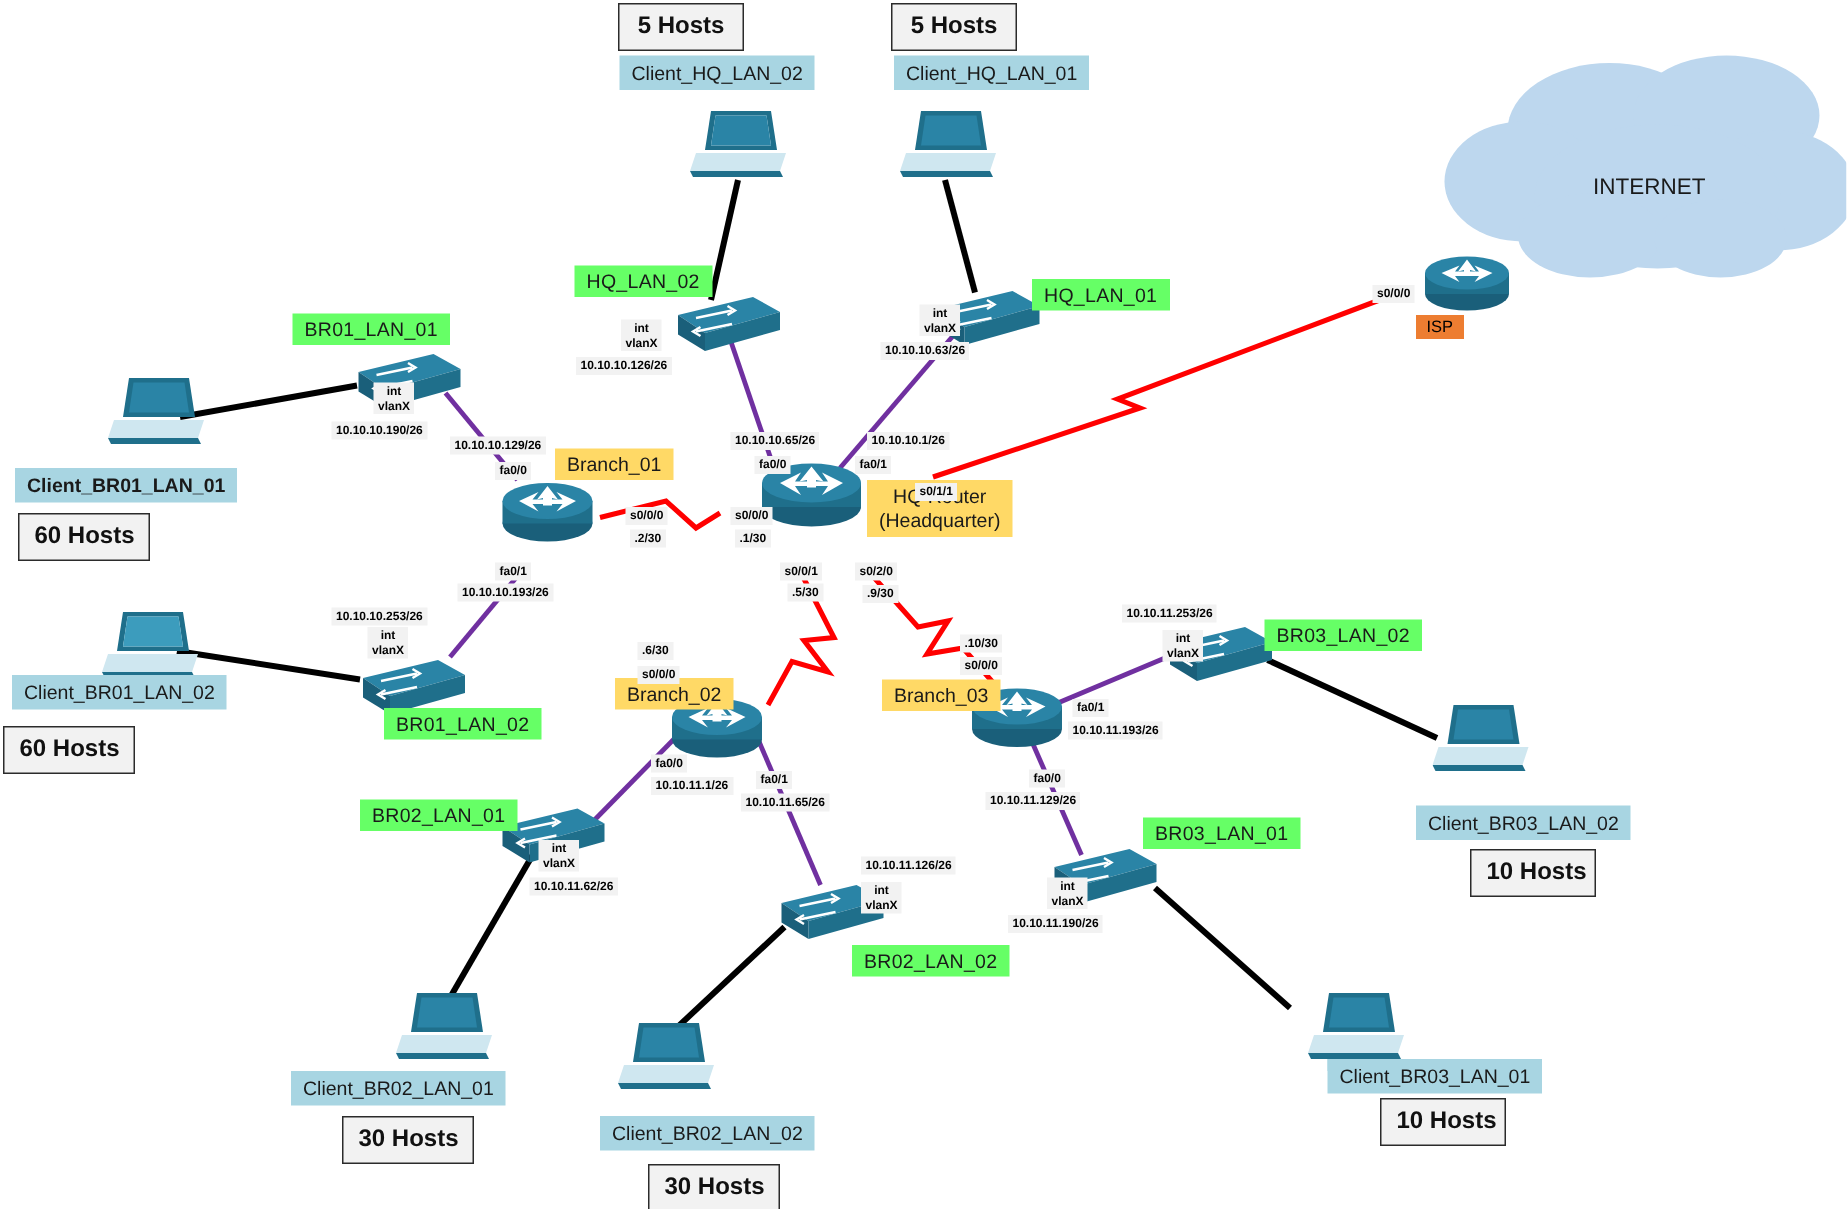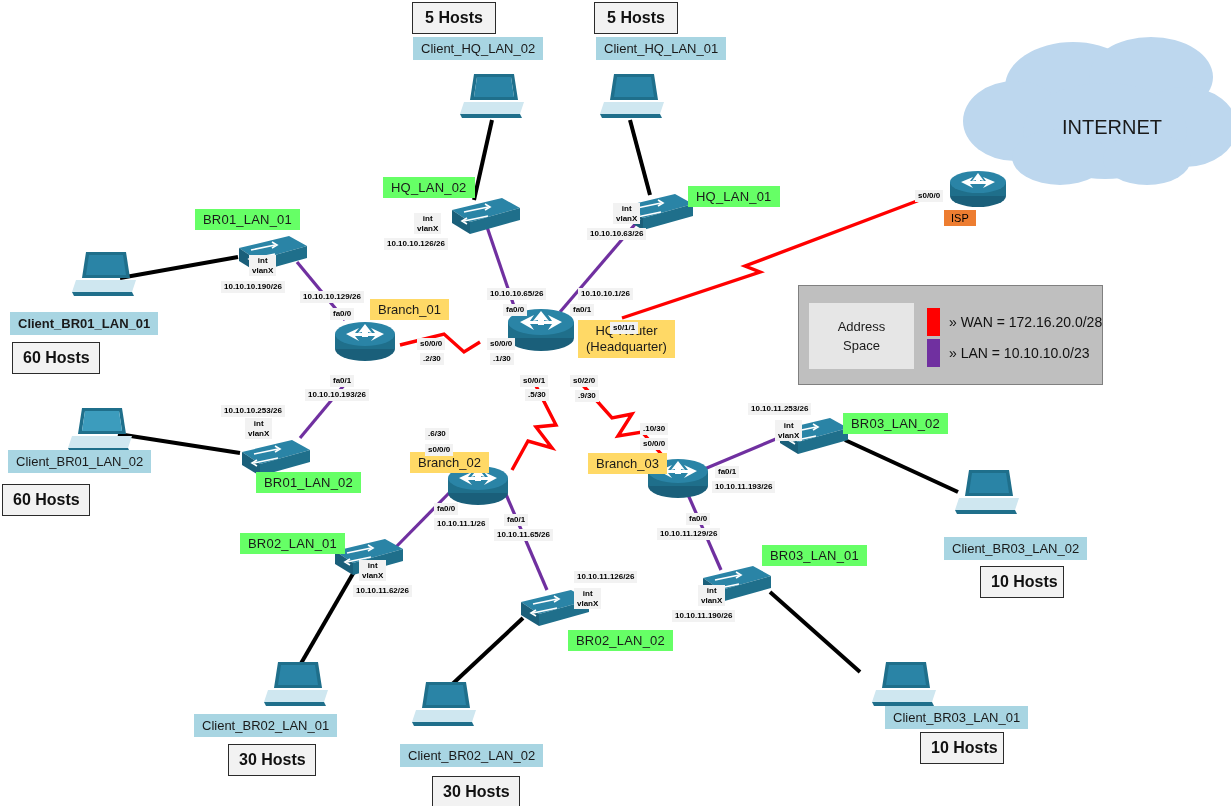--- a/index.html
+++ b/index.html
@@ -66,21 +66,21 @@
     background: #f2f2f2;
     color: #000;
     font-size: 8px;
     font-weight: bold;
     padding: 1px 3px;
     line-height: 10px;
   }
   .lbl-iface.multi { line-height: 9.5px; }
   .lbl-plain {
     color: #1a1a1a;
-    font-size: 20px;
+    font-size: 15px;
   }
   .lbl-hq-router {
     background: #ffd966;
     color: #1a1a1a;
     font-size: 13px;
     padding: 3px 8px;
     line-height: 16px;
     text-align: center;
   }
   
@@ -456,24 +456,14 @@
 
   <svg class="dev" style="left:955px; top:468px;" width="66" height="48">
     <polygon points="14,2 54,2 58,28 10,28" fill="#1f6f8b"></polygon>
     <polygon points="17,5 51,5 54,25 14,25" fill="#2a84a6"></polygon>
     <polygon points="4,30 64,30 60,42 0,42" fill="#cfe7f0"></polygon>
     <polygon points="0,42 60,42 62,46 2,46" fill="#1f6f8b"></polygon>
   </svg>
   <div class="node-label lbl-client" style="left:944px; top:537px;">Client_BR03_LAN_02</div>
   <div class="node-label lbl-hosts" style="left:980px; top:566px; width:84px;">10 Hosts</div>
 
-  <div id="legend">
-    <div class="addr-box">
-      <span>Address</span>
-      <span>Space</span>
-    </div>
-    <div class="swatch" style="left:128px; top:22px; background:#ff0000;"></div>
-    <div class="leg-text" style="left:150px; top:28px;">» WAN = 172.16.20.0/28</div>
-    <div class="swatch" style="left:128px; top:53px; background:#7030a0;"></div>
-    <div class="leg-text" style="left:150px; top:59px;">» LAN = 10.10.10.0/23</div>
-  </div>
 
 </div>
 
 </body></html>

